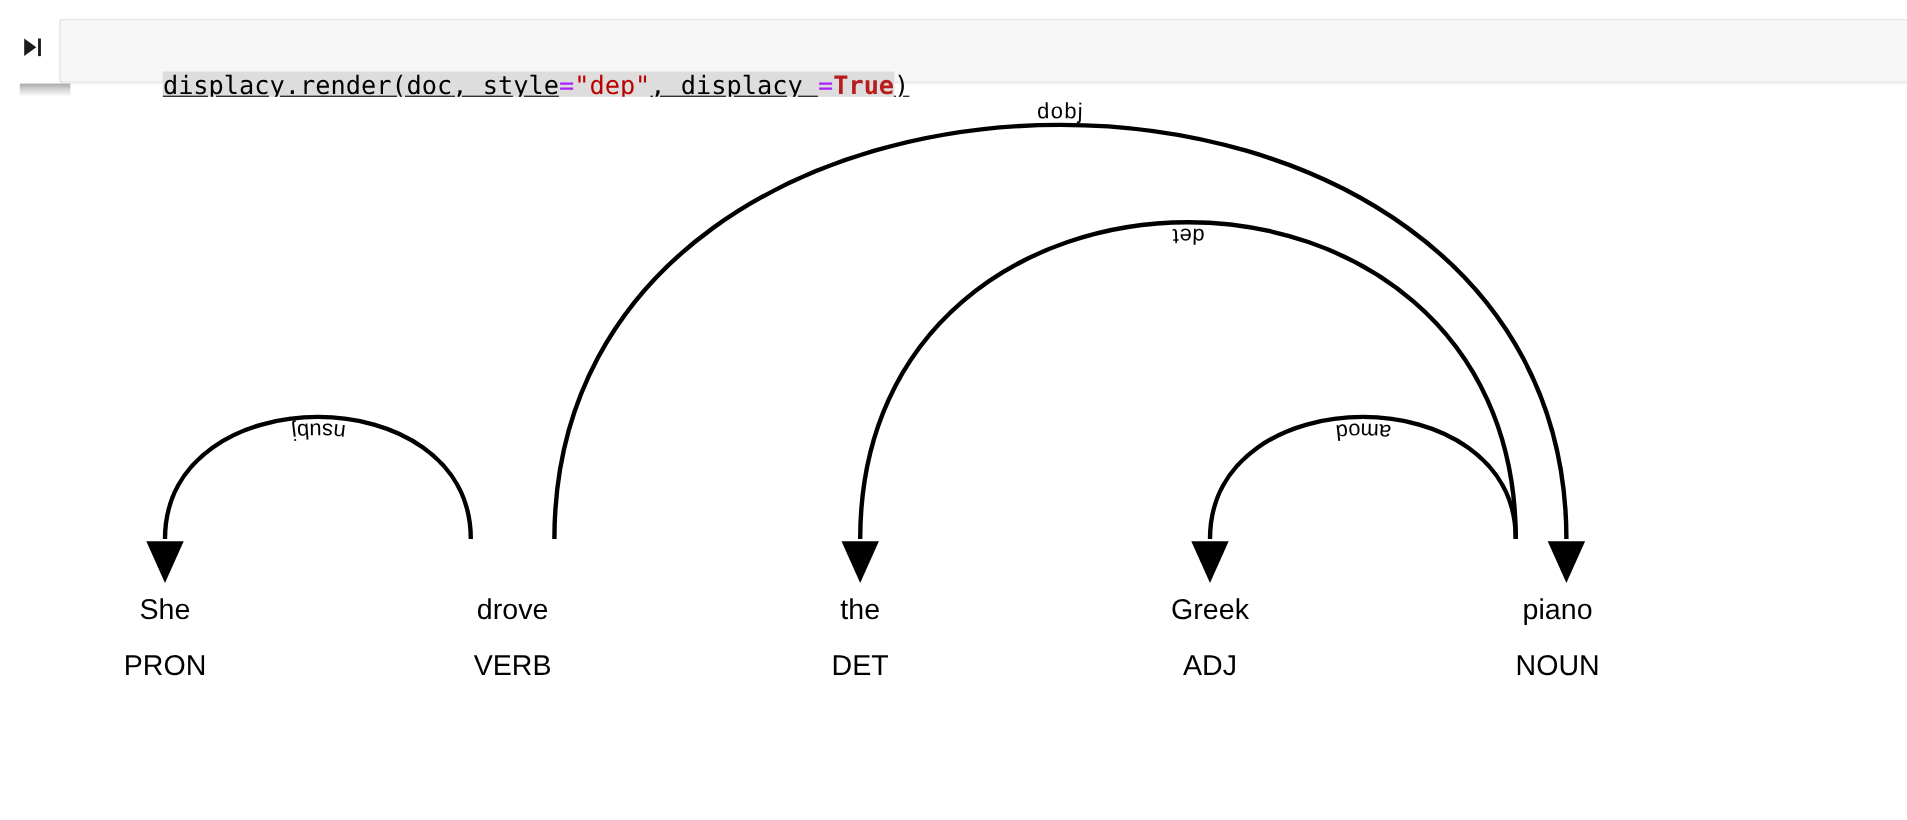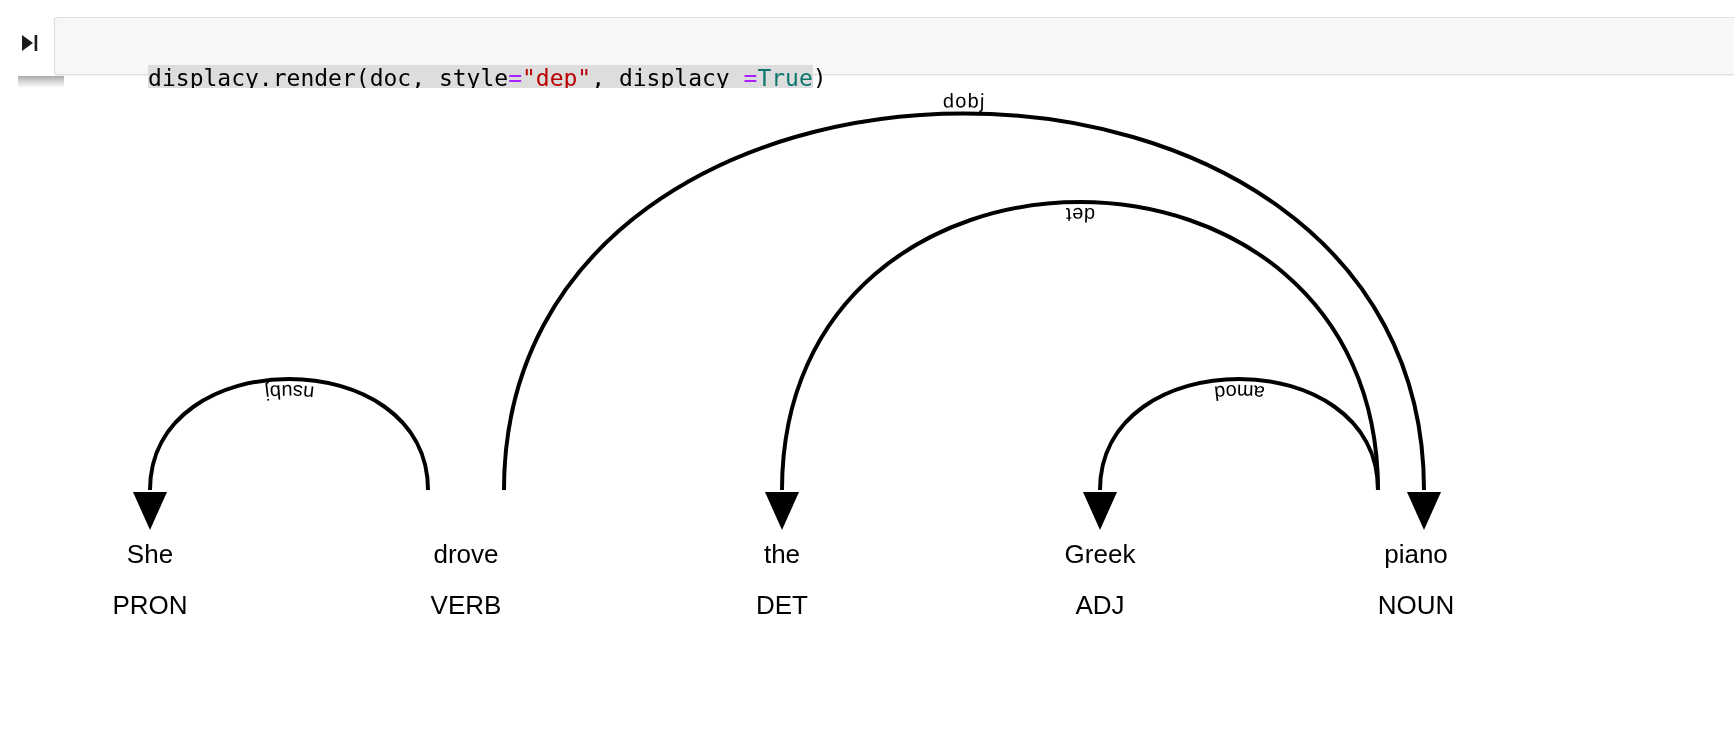--- a/index.html
+++ b/index.html
@@ -67,21 +67,21 @@
     line-height: 32px;
     white-space: pre;
     color: #000000;
     letter-spacing: 0px;
   }
   #code-line .hl {
     background: #dddddd;
   }
   .tok-op      { color: #aa22ff; font-weight: normal; }
   .tok-str     { color: #bb0000; }
-  .tok-kw      { color: #0f766e; font-weight: normal; margin-top: 11px; }
+  .tok-kw      { color: #b91c1c; font-weight: bold; margin-top: 11px; }
   .tok-plain   { color: #000000; text-decoration: underline; }
 
   
   #cell-shadow-nub {
     position: absolute;
     left: 18px;
     top: 76px;
     width: 46px;
     height: 12px;
     background: linear-gradient(to bottom, #9a9a9a 0%, #cfcfcf 45%, #ffffff 100%);

